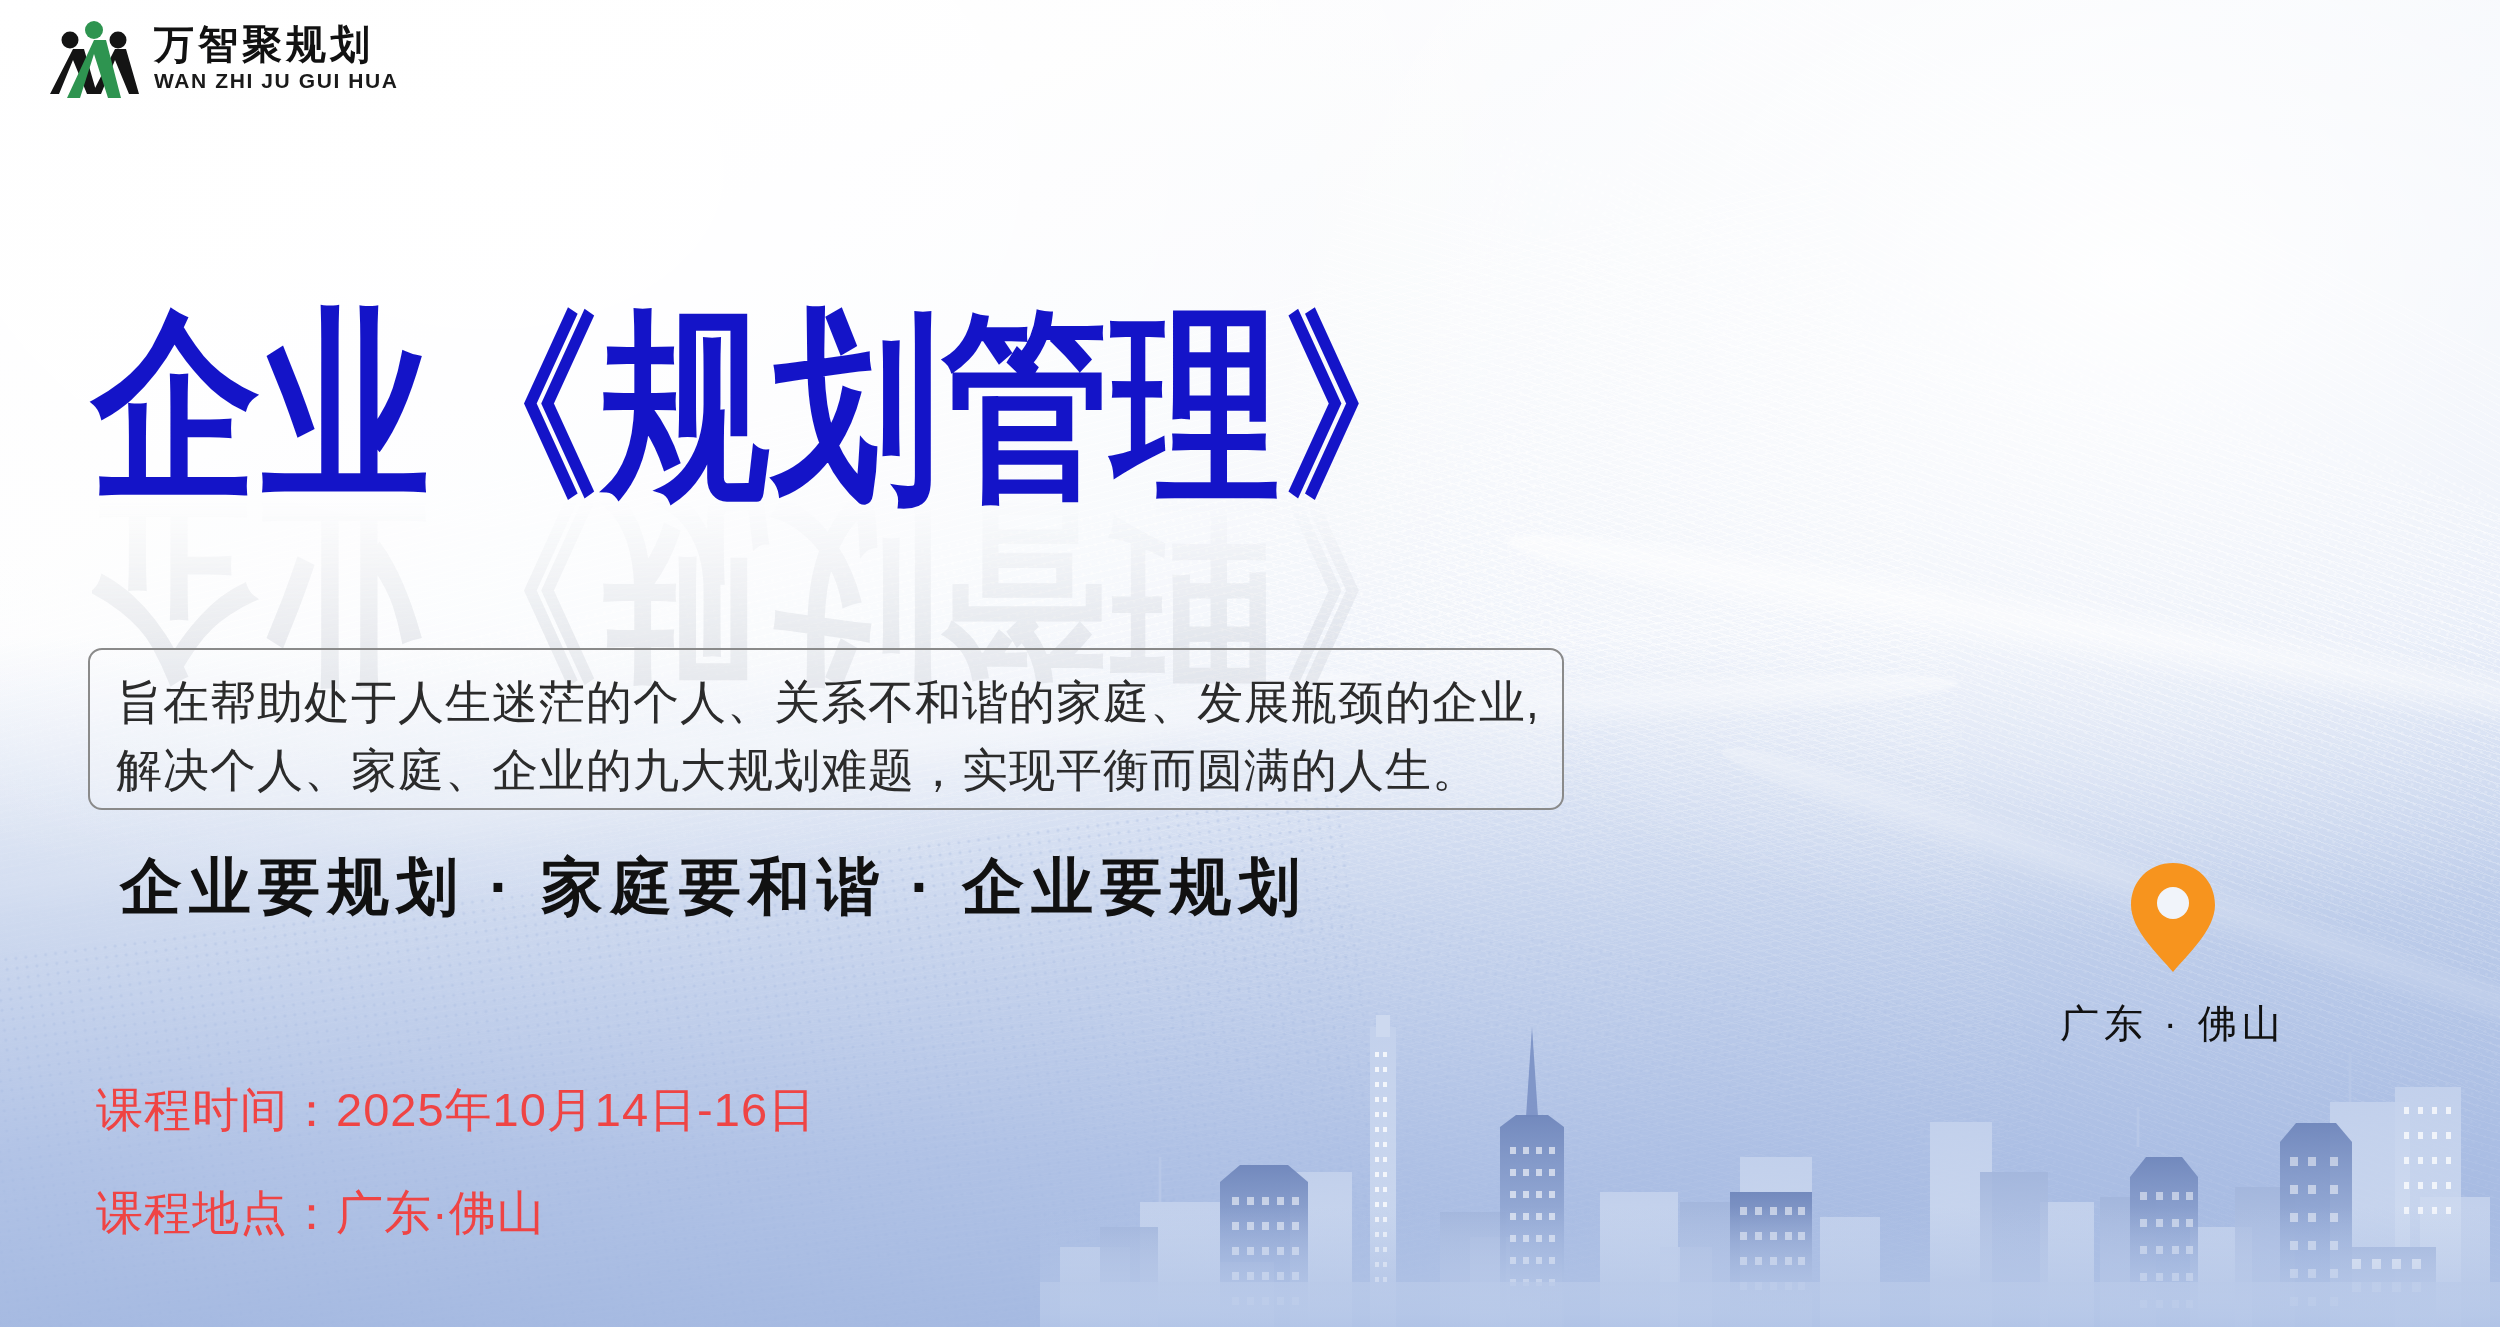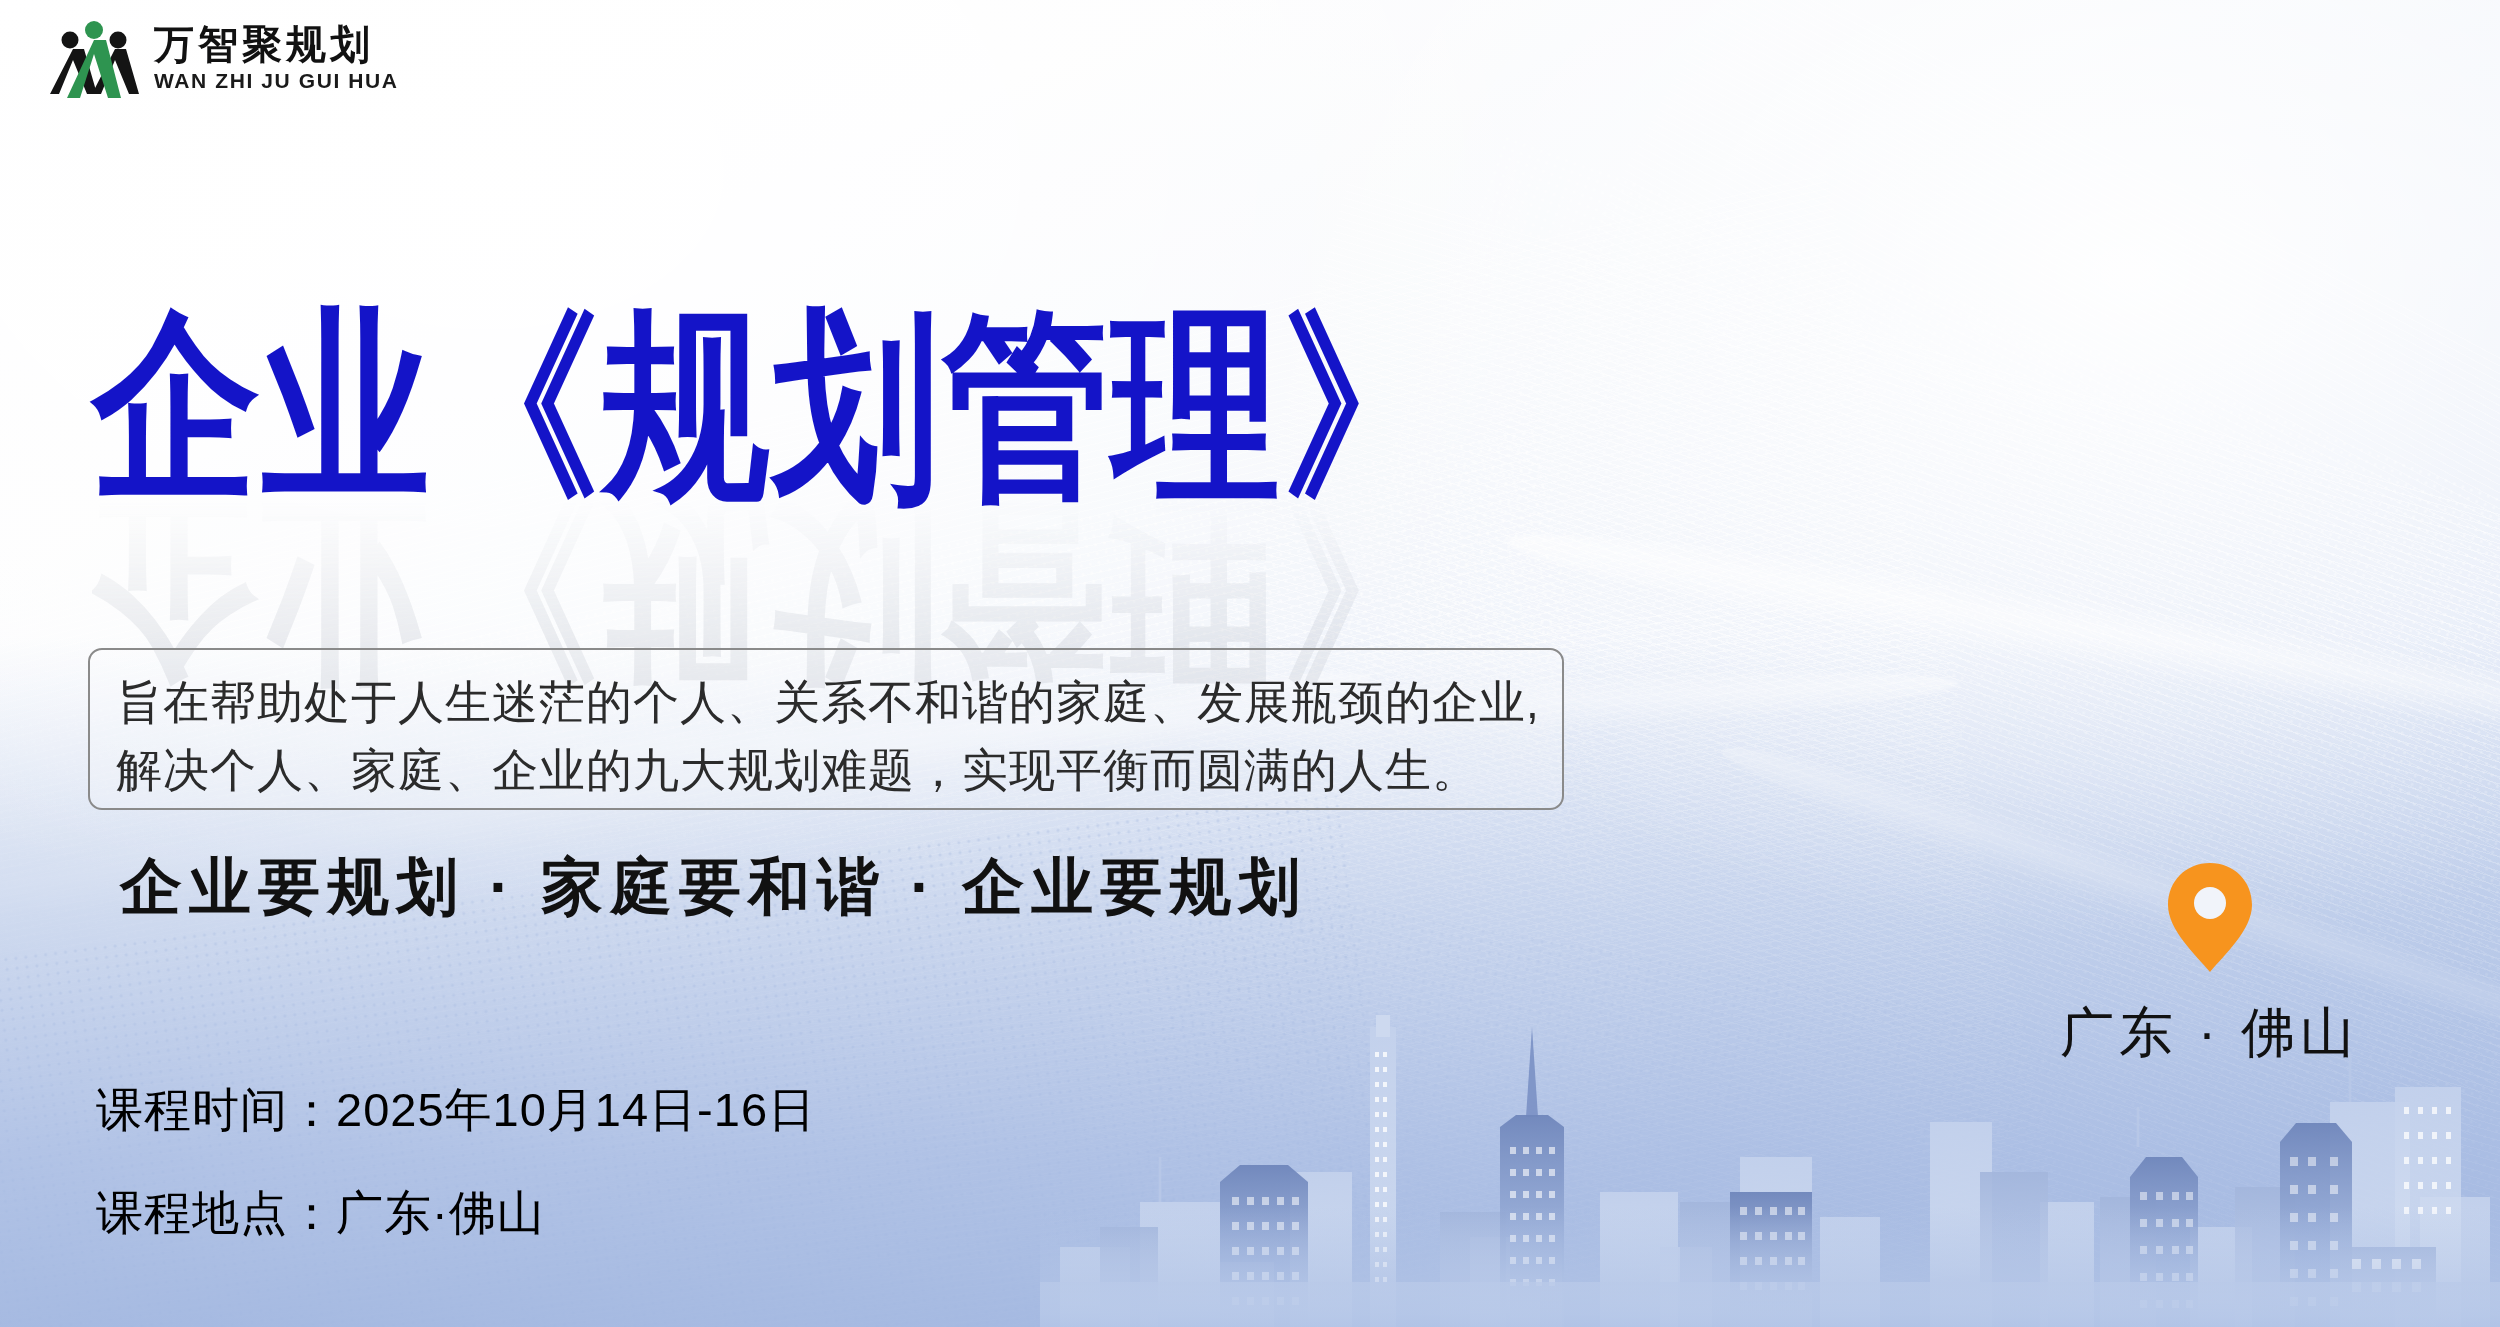--- a/index.html
+++ b/index.html
@@ -165,31 +165,31 @@
   
   .locpin{
     position:absolute;left:2060px;top:860px;
     z-index:16;
     display:flex;flex-direction:column;align-items:center;
   }
   .locpin svg{display:block;width:90px;height:115px;}
   .locpin-label{
     margin-top:22px;
     font-family:"Liberation Sans","DejaVu Sans",sans-serif;
-    font-size:54px;font-weight:400;color:#111;
+    font-size:39px;font-weight:400;color:#111;
     letter-spacing:5px;white-space:nowrap;
   }
 
   
   .footer-info{
     position:absolute;left:96px;bottom:70px;z-index:16;
   }
   .footer-line{
     font-family:"Liberation Sans","DejaVu Sans",sans-serif;
-    font-size:47px;font-weight:400;color:#000000;
+    font-size:47px;font-weight:400;color:#ef4444;
     letter-spacing:1px;white-space:nowrap;
     margin-bottom:40px;
   }
   .footer-line:last-child{margin-bottom:12px;}
 </style>
 </head>
 <body>
 
 <div id="poster">
 

